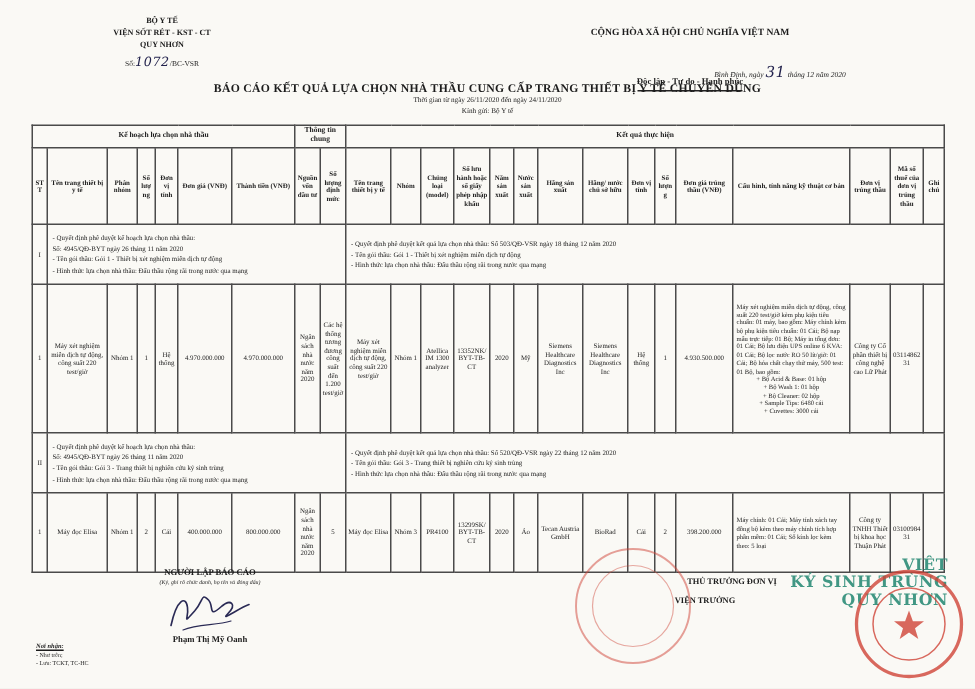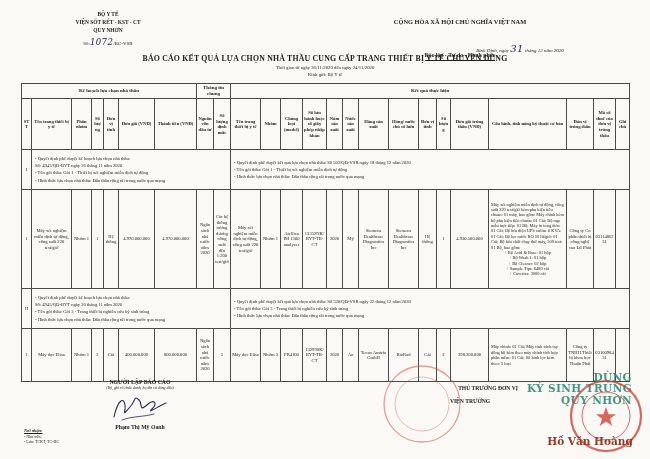--- a/index.html
+++ b/index.html
@@ -250,30 +250,29 @@
   <div class="recipients">
     <div class="lbl">Nơi nhận:</div>
     <div>- Như trên;</div>
     <div>- Lưu: TCKT, TC-HC</div>
   </div>
 
   <div class="boss-hd">THỦ TRƯỞNG ĐƠN VỊ</div>
   <div class="boss-sub">VIỆN TRƯỞNG</div>
 
   <div class="digital-stamp">
-    <div>DÙNG</div>
+    <div>VIỆT</div>
     <div>KÝ SINH TRÙNG</div>
     <div>QUY NHƠN</div>
   </div>
 
   <svg class="stamp" style="left:566px;top:376px;" width="80" height="80" viewBox="0 0 80 80">
     <circle cx="40" cy="40" r="35" fill="none" stroke="#cf4437" stroke-width="2.2" opacity="0.8"></circle>
     <circle cx="40" cy="40" r="24" fill="none" stroke="#cf4437" stroke-width="1" opacity="0.8"></circle>
     <path d="M40,31 L42.6,38.2 L50,38.2 L44,42.8 L46.2,50 L40,45.6 L33.8,50 L36,42.8 L30,38.2 L37.4,38.2 Z" fill="#cf4437" opacity="0.8"></path>
   </svg>
   <svg class="stamp" style="left:380px;top:362px;" width="84" height="84" viewBox="0 0 84 84">
     <circle cx="42" cy="42" r="38" fill="none" stroke="#cf4437" stroke-width="1.3" opacity="0.5"></circle>
     <circle cx="42" cy="42" r="27" fill="none" stroke="#cf4437" stroke-width="0.8" opacity="0.45"></circle>
   </svg>
 
-  <div class="signer-name">Hồ Văn Hoàng</div>
 
 </div>
 
 </body></html>

